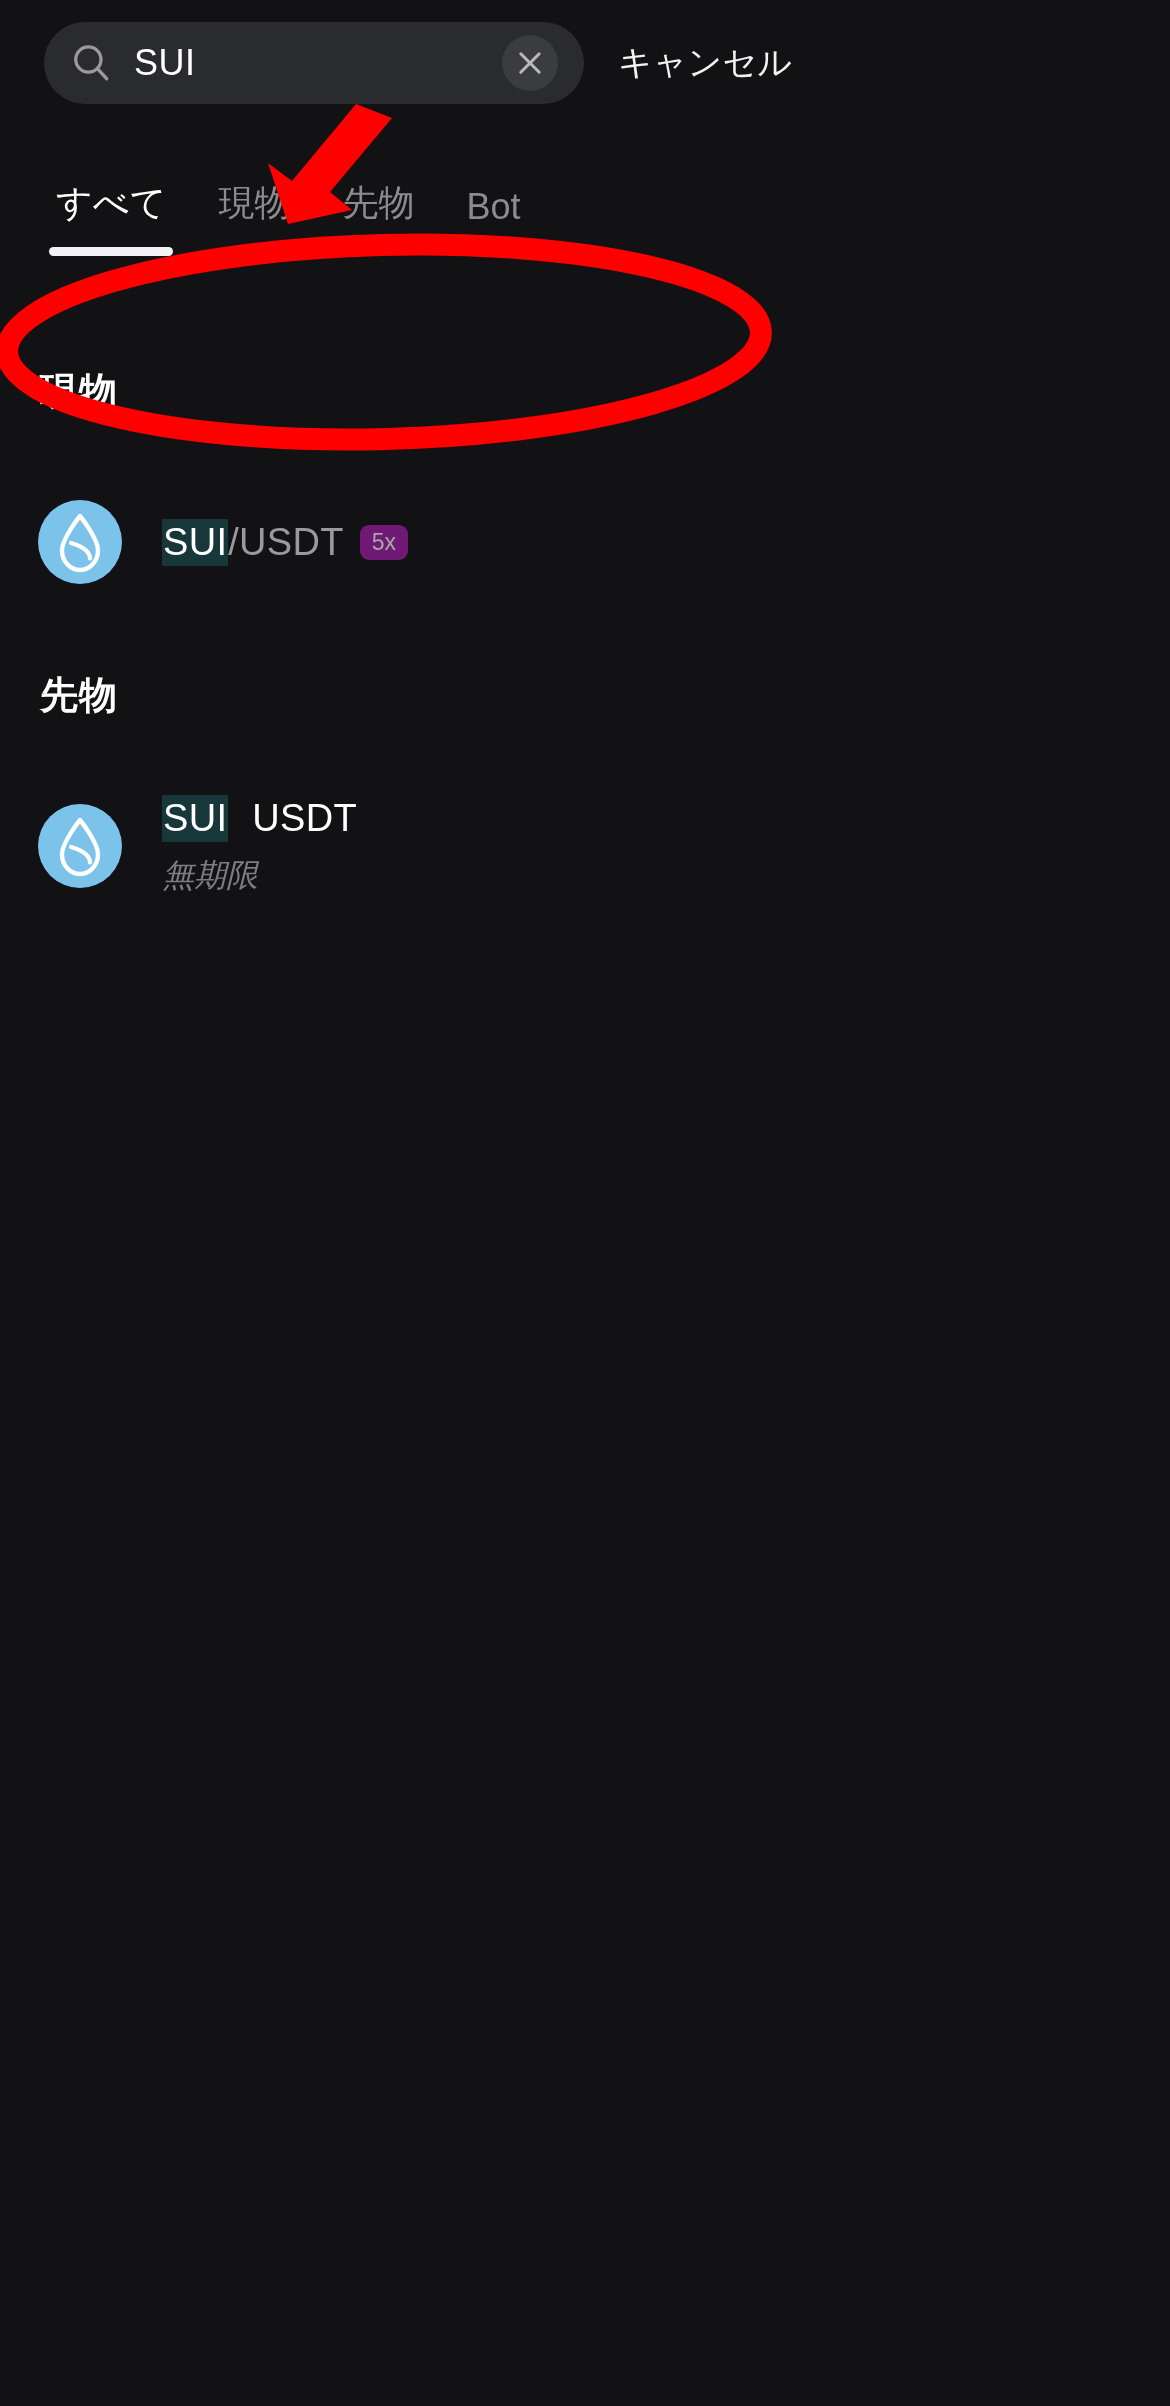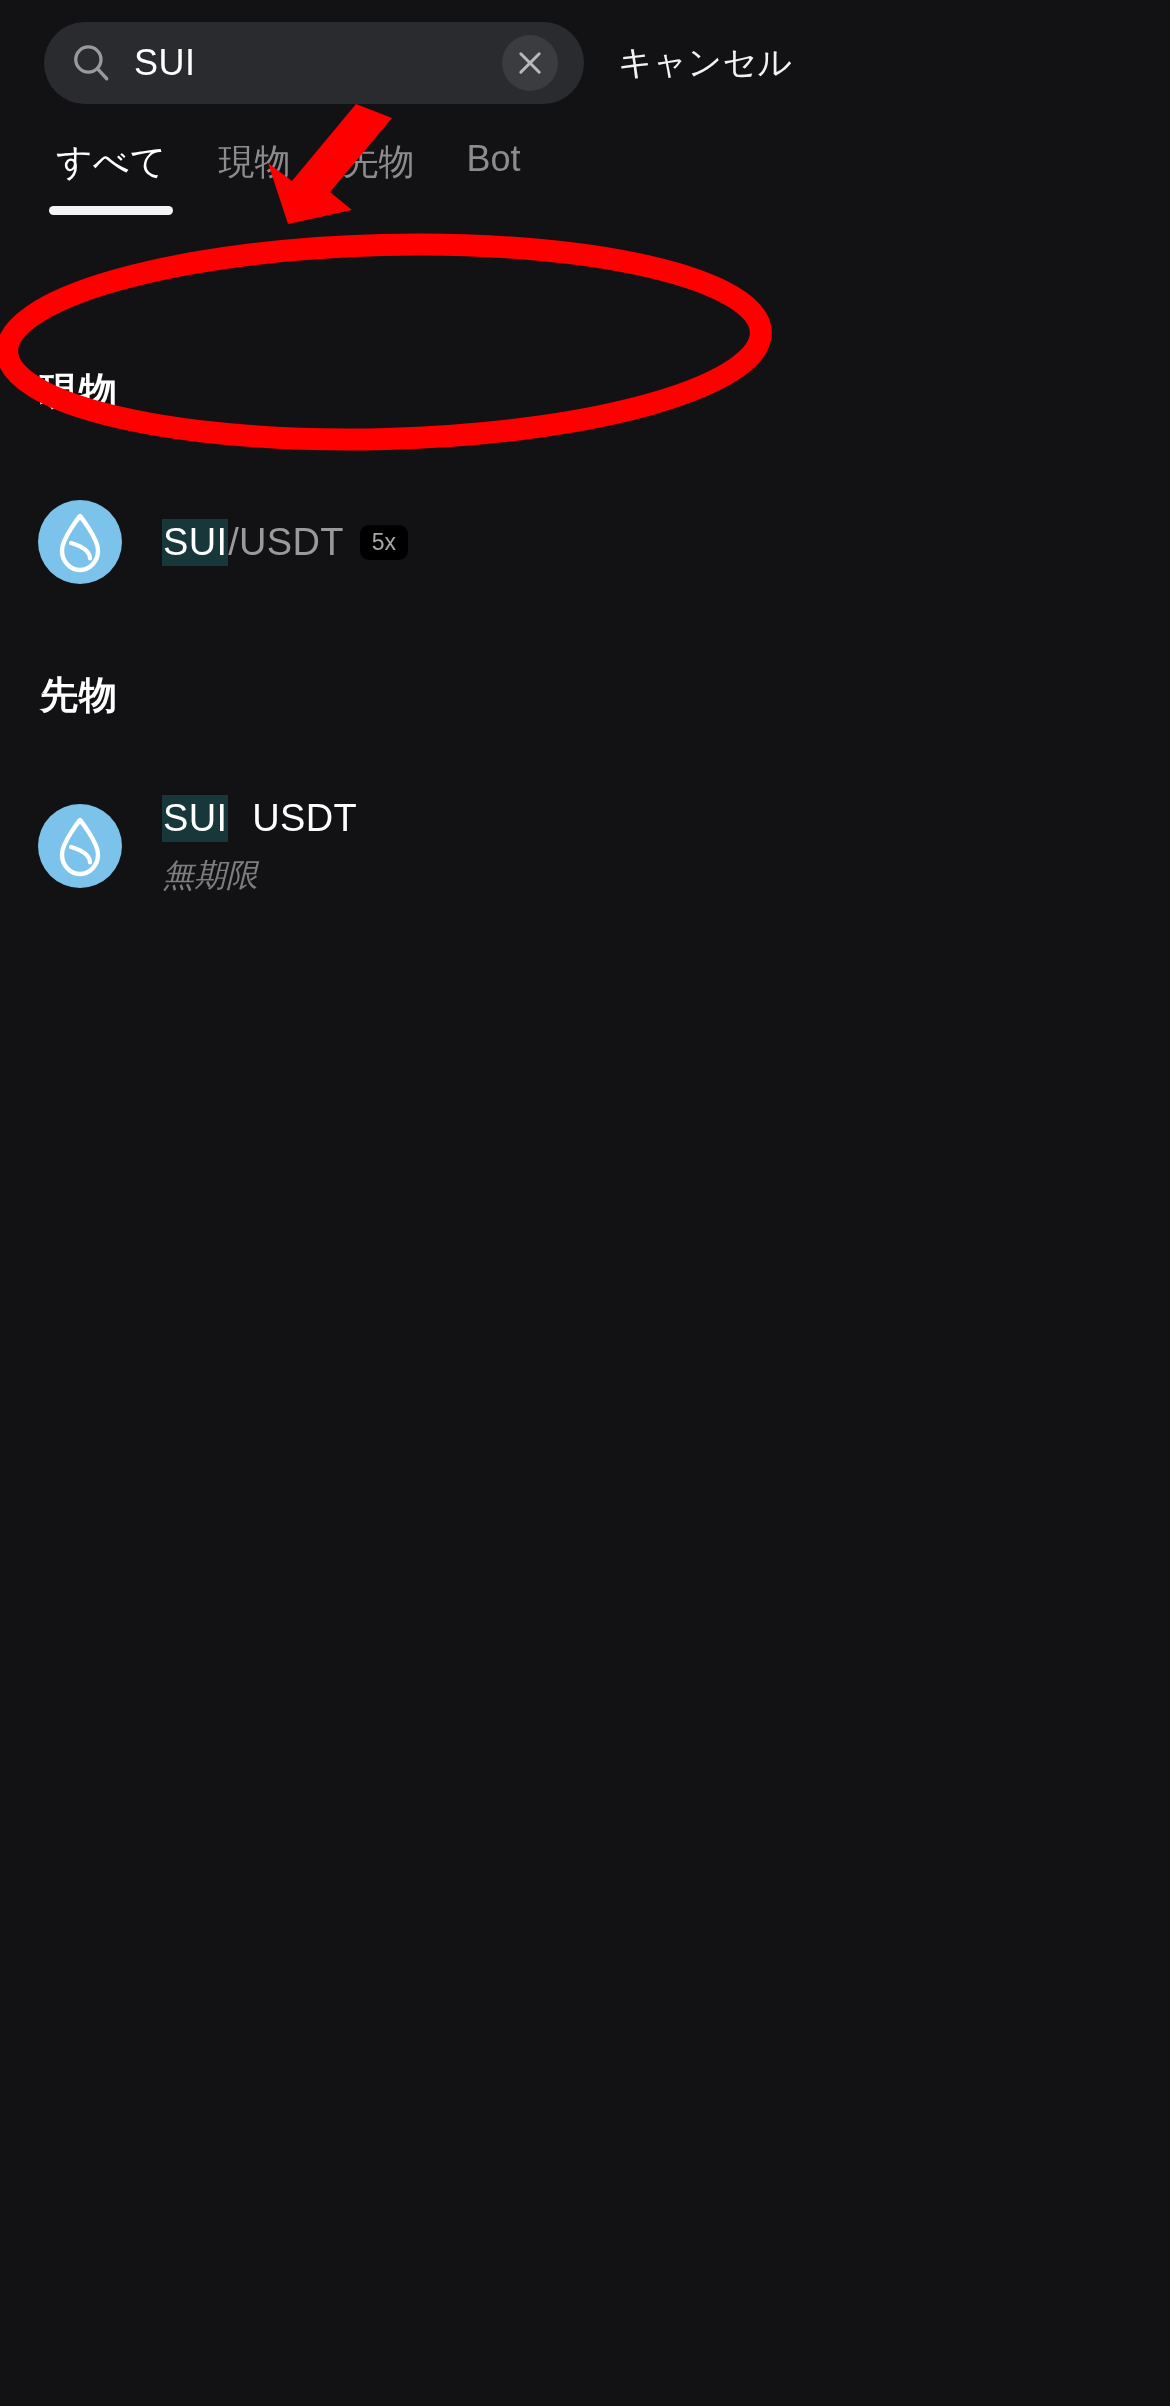--- a/index.html
+++ b/index.html
@@ -33,21 +33,21 @@
     background:#3b3c40; display:flex; align-items:center; justify-content:center;
   }
   .clear-btn svg { width:34px; height:34px; display:block; }
   .cancel-btn {
     margin-left:34px; color:#f2f2f2; font-size:34px; white-space:nowrap;
   }
 
   
   .tabs {
     position:absolute; left:0; top:128px; width:1170px; height:100px;
-    display:flex; align-items:flex-start; padding-left:30px;
+    display:flex; align-items:flex-end; padding-left:30px;
   }
   .tab {
     position:relative; padding:10px 26px 0 26px;
     font-size:36px; color:#8c8c8f; white-space:nowrap;
   }
   .tab.active { color:#ffffff; }
   .tab .underline {
     position:absolute; left:50%; transform:translateX(-50%);
     bottom:-28px; width:124px; height:9px;
     background:#f4f4f6; border-radius:5px;
@@ -73,21 +73,21 @@
 
   .row-texts { margin-left:40px; display:flex; flex-direction:column; justify-content:center; }
   .row-line { display:flex; align-items:center; }
   .sym-hit {
     background:#17373a; color:#ffffff; font-size:38px;
     padding:2px 1px; letter-spacing:.3px;
   }
   .sym-rest-gray { color:#9a9a9d; font-size:38px; letter-spacing:.3px; }
   .sym-rest-white { color:#ffffff; font-size:38px; letter-spacing:.3px;padding-left:24px; }
   .lev-badge {
-    margin-left:16px; background:#000000; color:#a7a7aa;
+    margin-left:16px; background:#701a75; color:#a7a7aa;
     font-size:23px; padding:6px 12px; border-radius:9px; line-height:1;
   }
   .row-sub { margin-top:12px; color:#7d7d80; font-size:32px;font-style:italic; }
 
   
   .annot { position:absolute; left:0; top:0; width:1170px; height:2406px;
            pointer-events:none; }
 </style>
 </head>
 <body>

